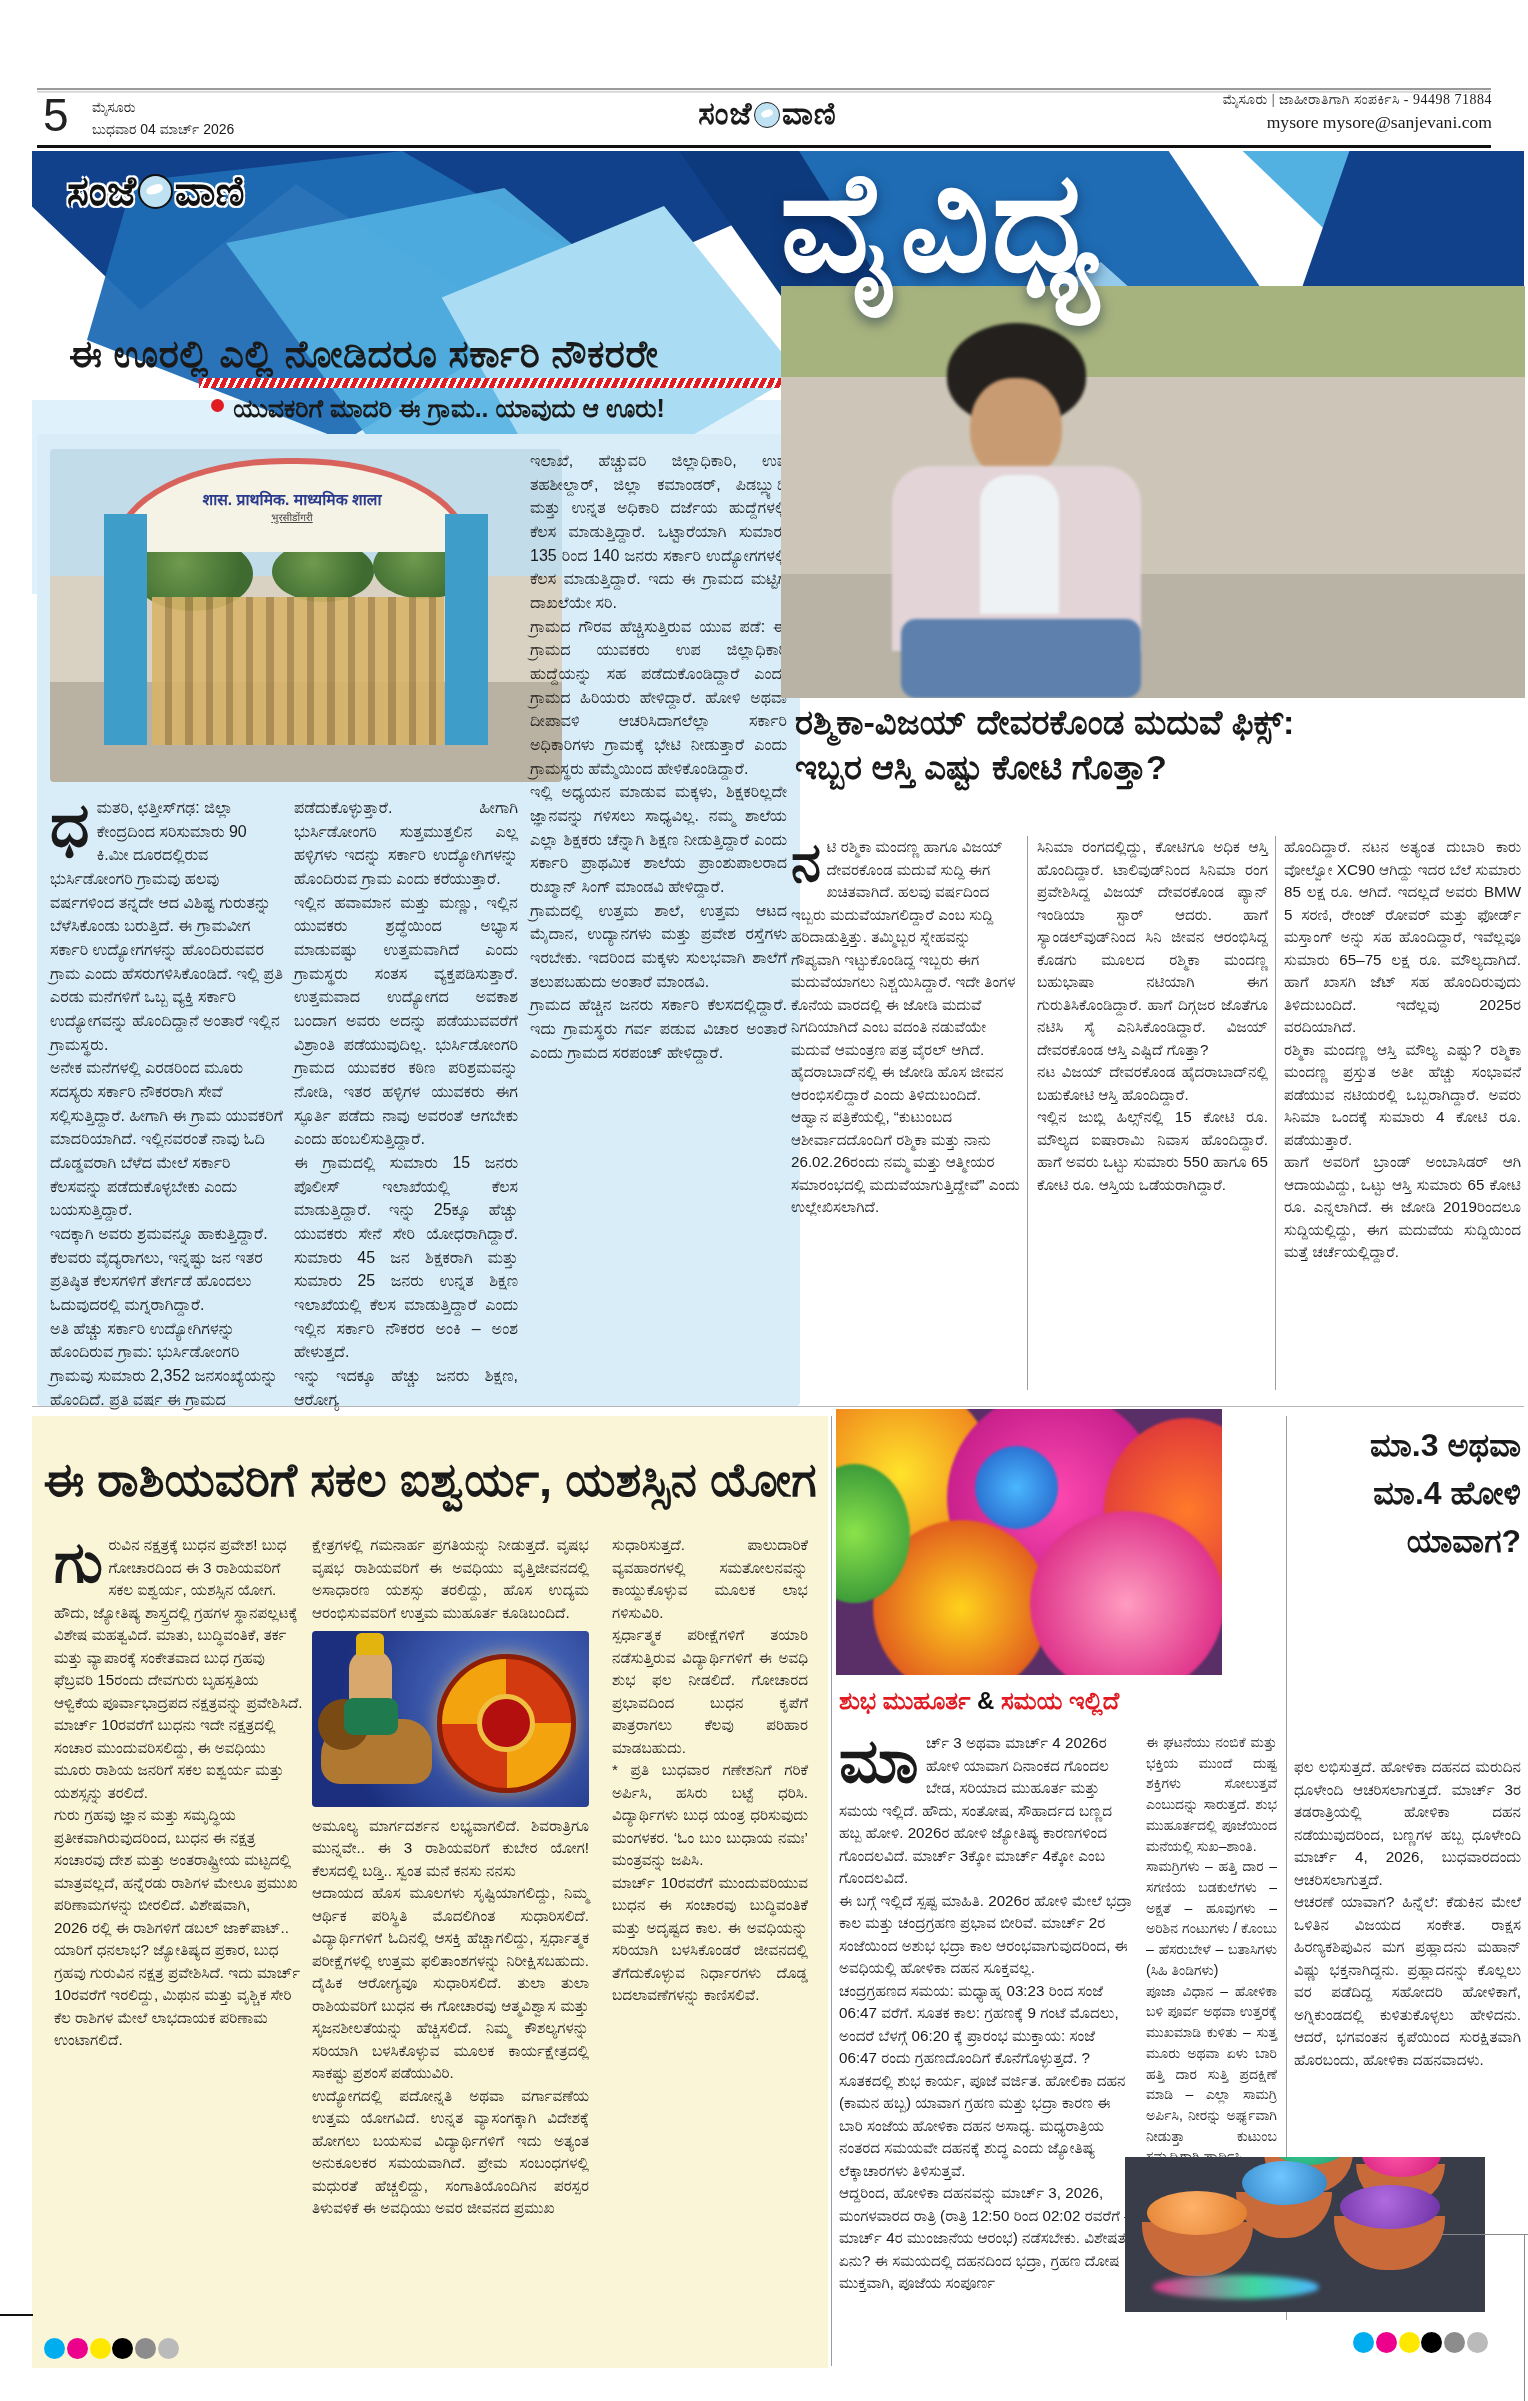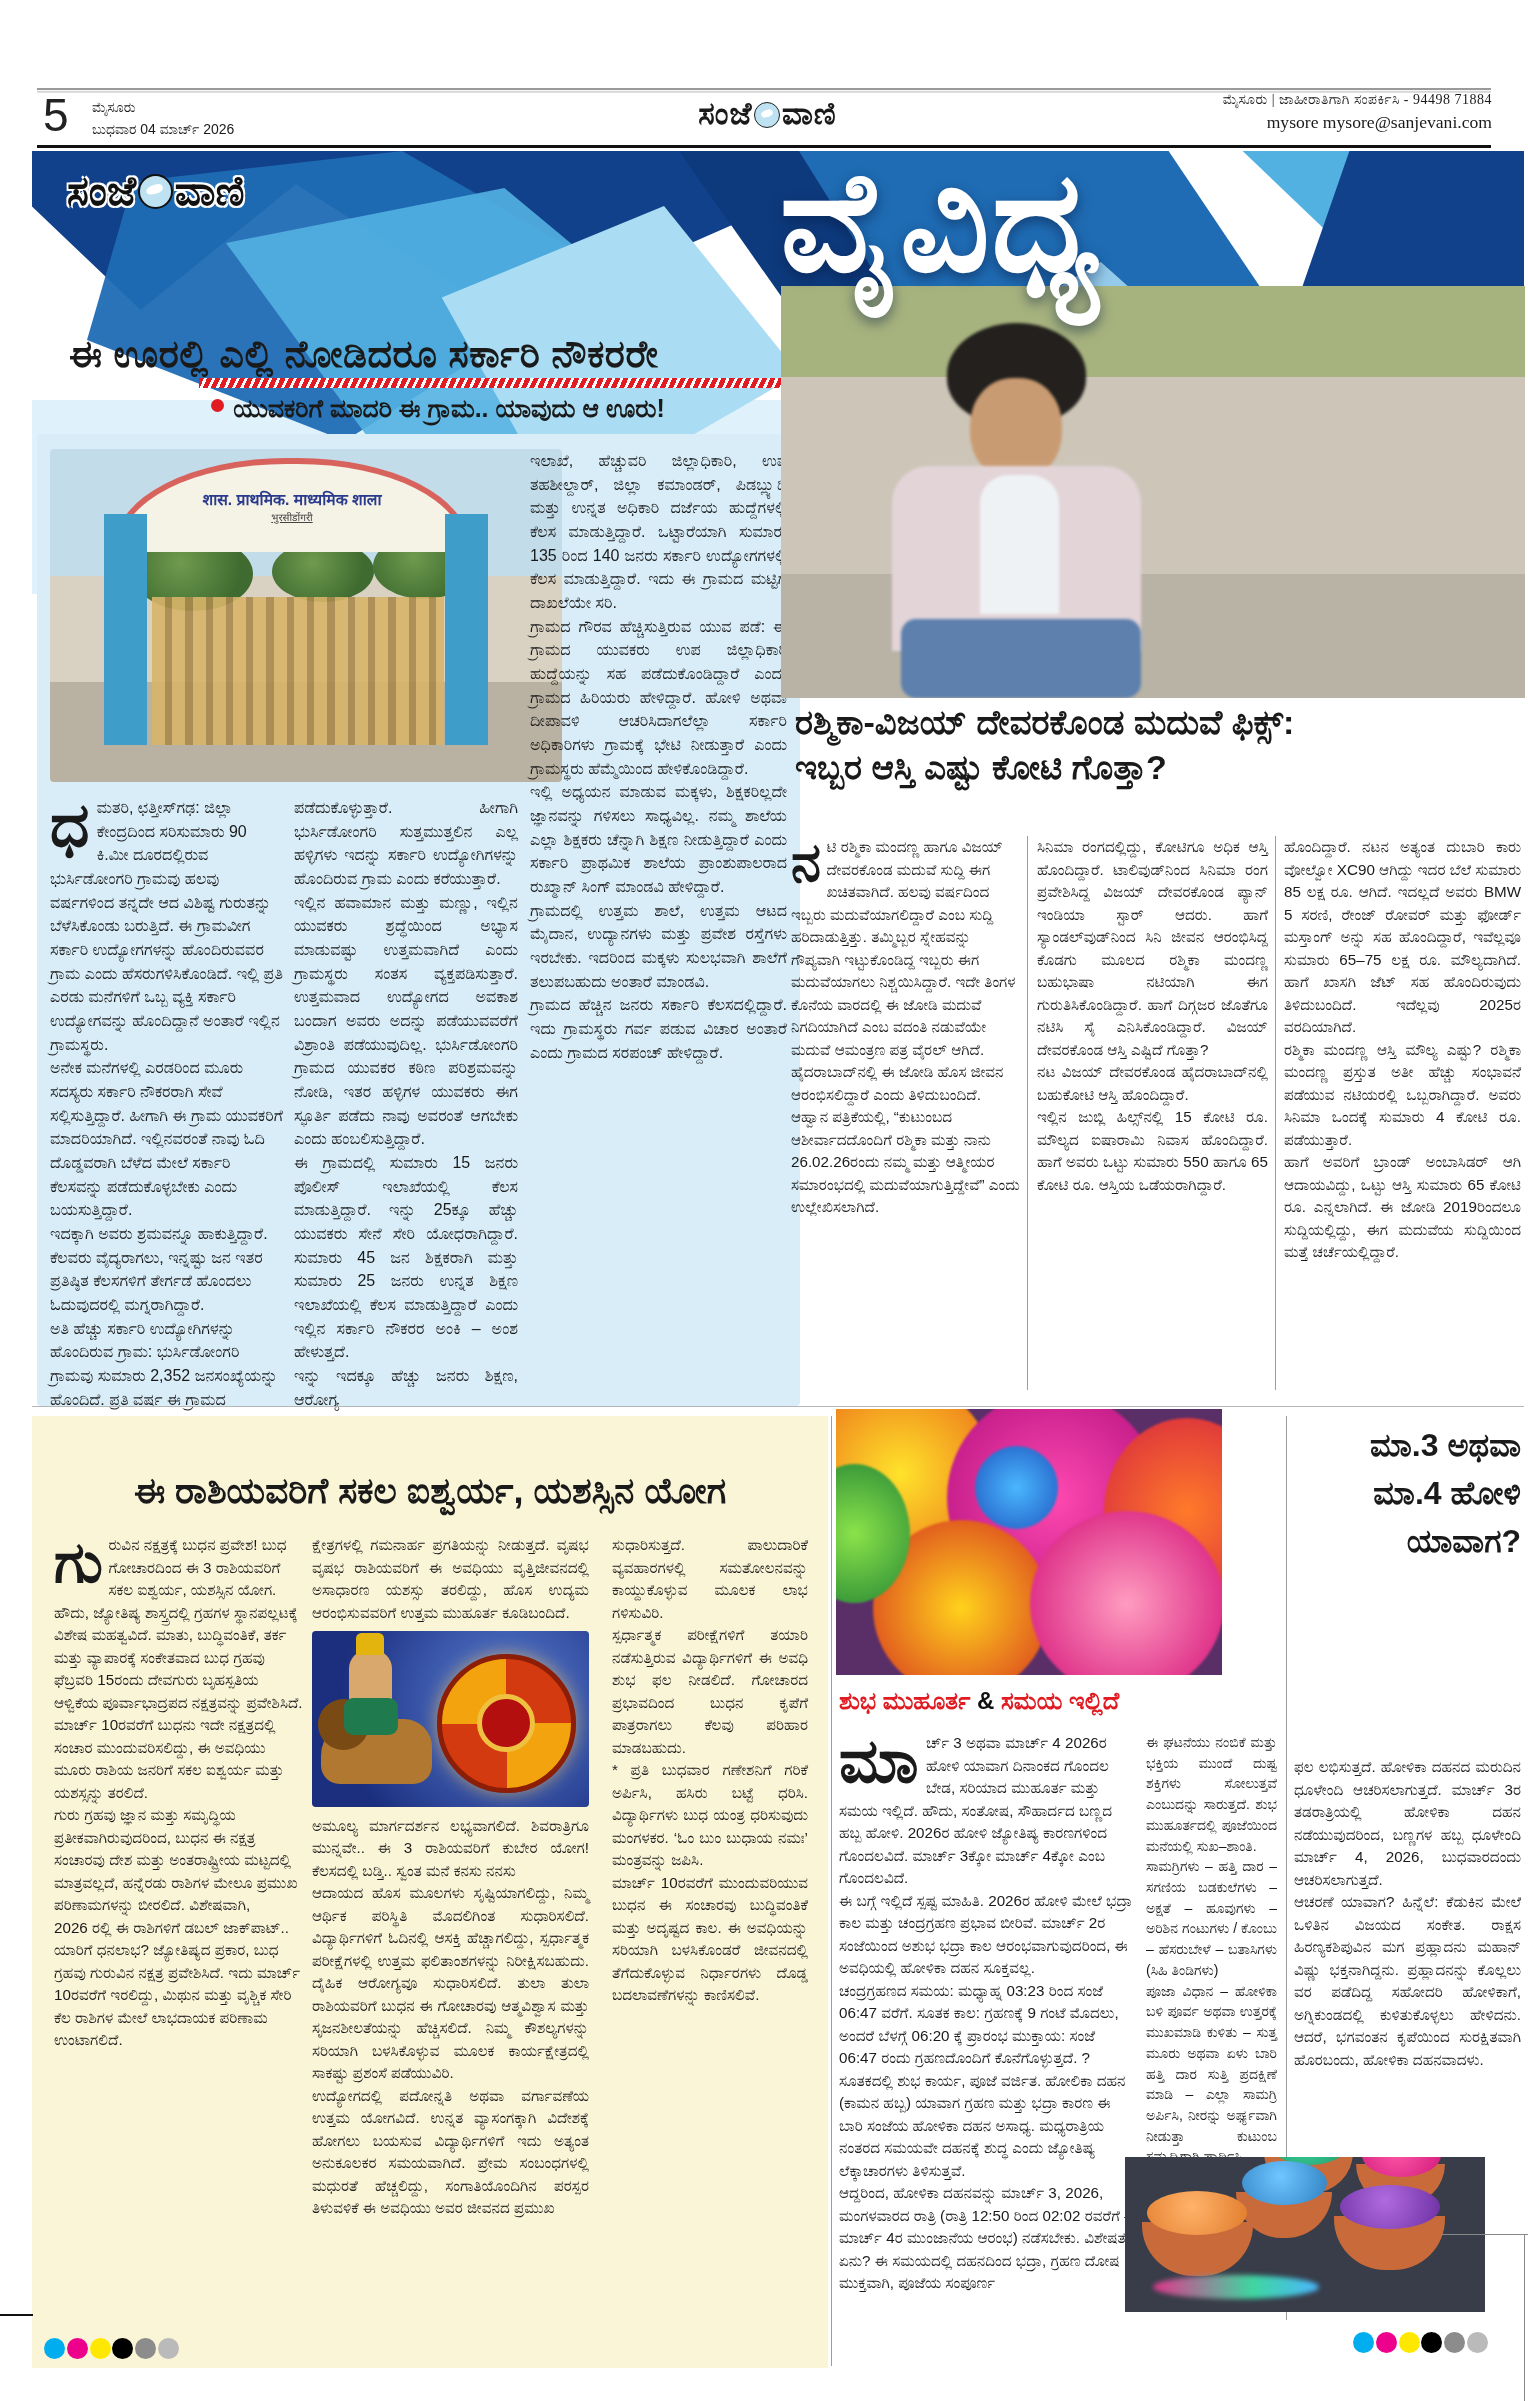--- a/index.html
+++ b/index.html
@@ -82,21 +82,21 @@
   .vr1{top:836px;left:1027px;height:554px;} .vr2{top:836px;left:1275px;height:554px;}
   .dropcap2{float:left;font-size:54px;line-height:.9;font-weight:bold;margin:1.8px 5.5px 0 0;}
 
   
   .hdiv{top:1406px;left:32px;width:1492px;height:0.9px;background:#b5b5b5;}
   .vr3{top:1416px;left:831px;height:950px;} .vr4{top:1416px;left:1286px;height:904px;}
 
   
   .astrobox{top:1416px;left:32px;width:796px;height:952px;background:#fbf5d8;}
   .as-h1{top:5.5px;left:0;width:796px;text-align:center;font-size:37px;font-weight:bold;}
-  .as-h2{top:54px;left:0;width:796px;text-align:center;font-size:36px;font-weight:bold;}
+  .as-h2{top:36px;left:0;width:796px;text-align:center;font-size:47px;font-weight:bold;}
   .as-colA{left:22px;top:118px;width:251px;}
   .as-colB{left:280px;top:118px;width:277px;}
   .as-colC{left:580px;top:118px;width:196px;}
   .budha{position:relative;width:277px;height:176px;margin:7.4px 0;border-radius:3.7px;overflow:hidden;
      background:radial-gradient(circle at 70% 40%,#5a7fd6,#1b2f7e 75%);}
   .zwheel{position:absolute;right:13px;top:23px;width:129px;height:129px;border-radius:50%;
      background:conic-gradient(#d43a10 0 25%,#f2a30e 25% 50%,#d43a10 50% 75%,#f2a30e 75% 100%);
      border:5.5px solid #8c1d06;box-shadow:0 0 16.6px rgba(255,200,80,.6);}
   .zwheel:after{content:"";position:absolute;left:35px;top:35px;width:48px;height:48px;border-radius:50%;background:#b30f0f;border:5.5px solid #f0c040;}
   .lion{position:absolute;left:9.2px;top:88px;width:111px;height:65px;background:#b07830;border-radius:37px 28px 18.5px 18.5px;}

